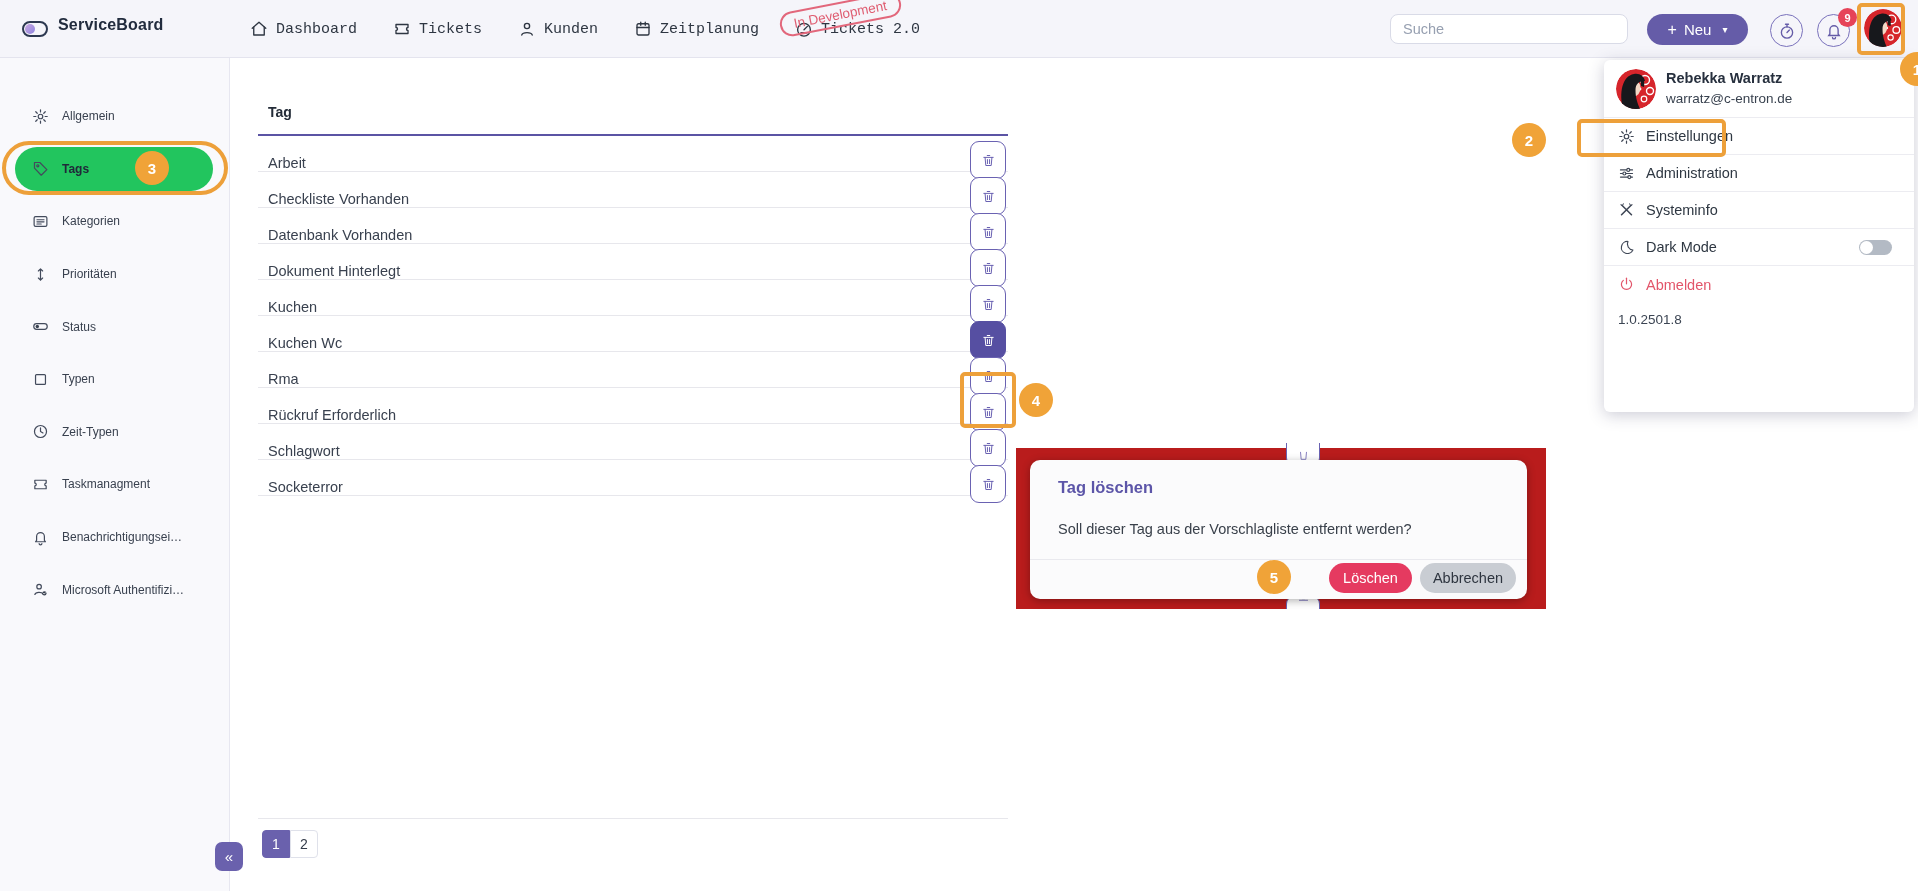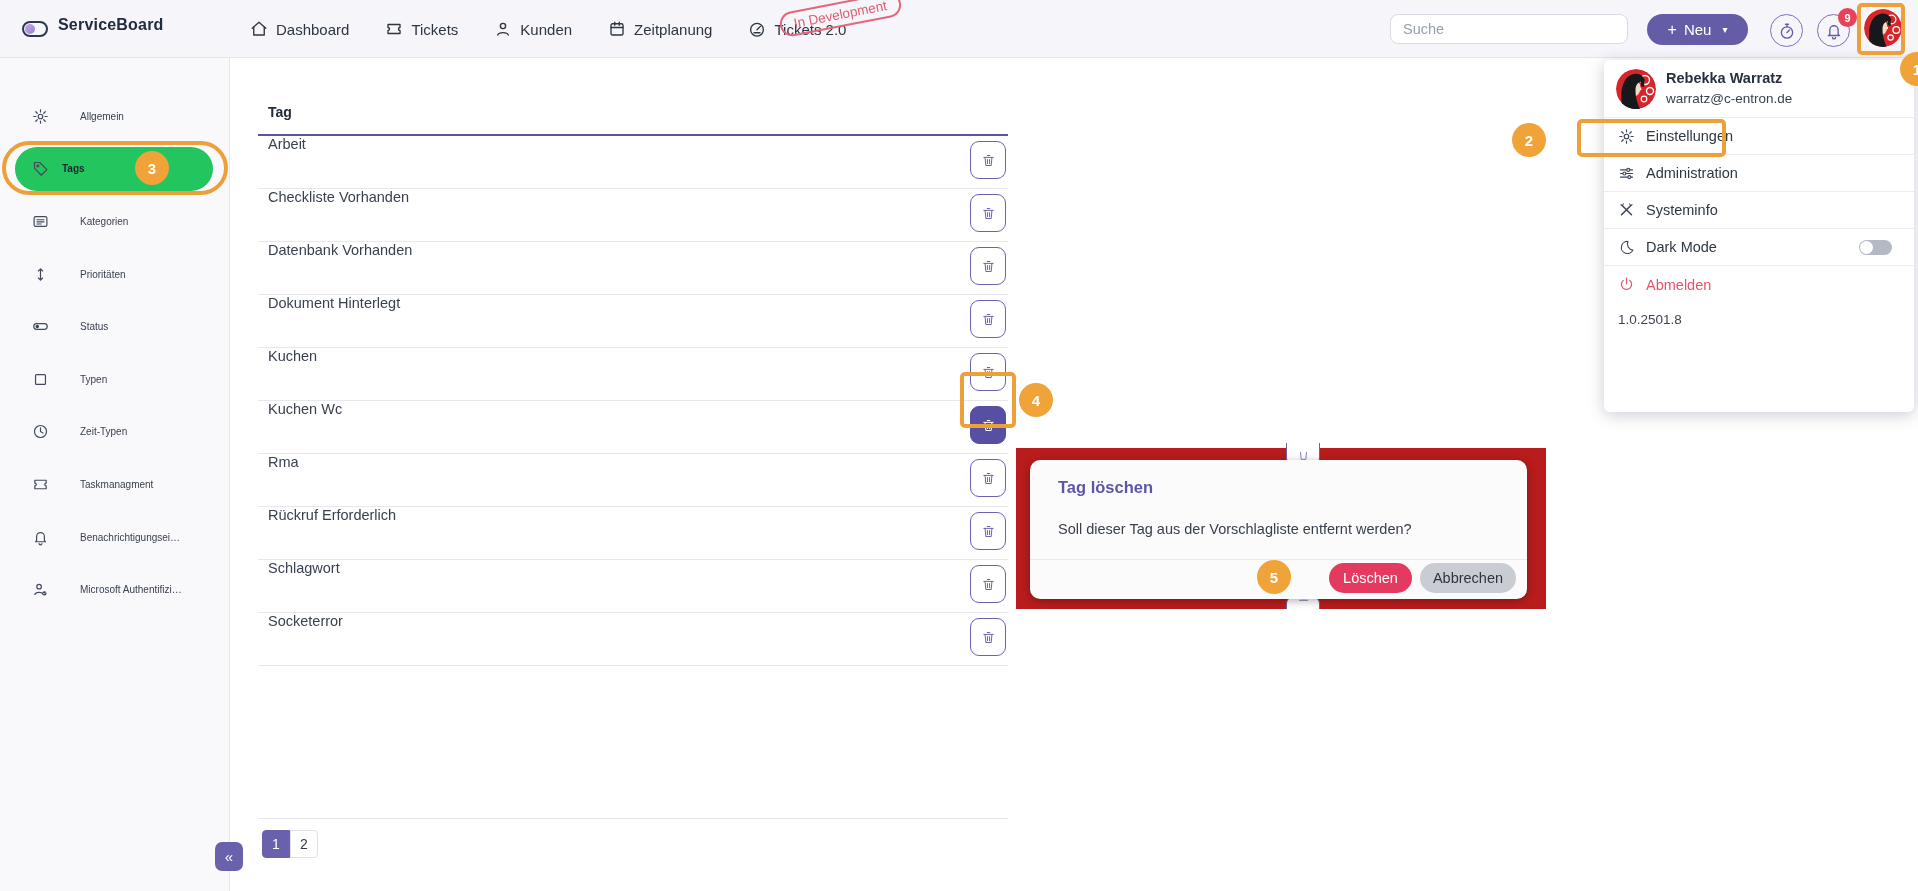--- a/index.html
+++ b/index.html
@@ -12,21 +12,21 @@
             background:#f5f5fa; border-bottom:1px solid #e4e4ee; z-index:10; }
   .logo { position:absolute; left:22px; top:21px; width:26px; height:16px;
           border:2px solid #2c3850; border-radius:9px; }
   .logo-knob { position:absolute; left:1px; top:1px; width:10px; height:10px;
                border-radius:50%; background:linear-gradient(135deg,#c9a6e0,#8f86e0); }
   .brand { position:absolute; left:58px; top:16px; font-size:16px; font-weight:700;
            color:#222c3e; letter-spacing:.2px; }
   .nav { position:absolute; left:250px; top:0; height:58px; display:flex;
          align-items:center; gap:36px; }
   .nav-item { display:flex; align-items:center; gap:8px; font-size:15px;
-              color:#2e3642; cursor:pointer; white-space:nowrap; }
+              color:#2e3642; cursor:pointer; white-space:nowrap;font-family:Liberation Mono, monospace; }
   .nav-item svg { width:18px; height:18px; stroke:#2e3642; fill:none;
                   stroke-width:1.8; stroke-linecap:round; stroke-linejoin:round; }
   .stamp { position:absolute; left:779px; top:2px; border:2px solid #e2677b;
            color:#df5e72; border-radius:15px; padding:3px 12px; font-size:13.5px;
            transform:rotate(-11deg); background:transparent; z-index:11; }
   .search { position:absolute; left:1390px; top:14px; width:238px; height:30px;
             border:1px solid #d9dbe7; border-radius:8px; background:#fff;
             font-size:14.5px; padding:0 12px; color:#2e3642; outline:none;
             font-family:"Liberation Sans",sans-serif; }
   .search::placeholder { color:#97a0b1; }
@@ -47,41 +47,41 @@
            background:#e64358; color:#fff; border-radius:50%; font-size:11px;
            font-weight:700; display:flex; align-items:center; justify-content:center;
            z-index:12; }
   .avatar { position:absolute; left:1864px; top:9px; width:38px; height:38px;
             border-radius:50%; overflow:hidden; cursor:pointer; z-index:12; }
 
   
   .sidebar { position:absolute; left:0; top:58px; width:230px; height:833px;
              background:#f9f9fc; border-right:1px solid #e7e7f0; z-index:5; }
   .side-list { list-style:none; padding-top:32px; }
-  .side-item { height:52.6px; display:flex; align-items:center; gap:31px;
-               padding-left:32px; font-size:10px; color:#39414f; cursor:pointer; }
+  .side-item { height:52.6px; display:flex; align-items:center; gap:13px;
+               padding-left:32px; font-size:12px; color:#39414f; cursor:pointer; }
   .side-item svg { width:17px; height:17px; stroke:#434b5c; fill:none;
                    stroke-width:1.7; stroke-linecap:round; stroke-linejoin:round;
                    flex:0 0 auto; }
   .side-item.active { padding-left:0; }
   .active-pill { width:198px; height:44px; margin-left:15px; background:#22c55e;
                  border-radius:22px; display:flex; align-items:center; gap:13px;
                  padding-left:17px; font-weight:700; color:#20293a; }
   .collapse-btn { position:absolute; left:215px; top:842px; width:28px; height:29px;
                   background:#6a61ad; color:#fff; border:none; border-radius:7px;
                   font-size:15px; cursor:pointer; z-index:8; }
 
   
   .tbl-header { position:absolute; left:268px; top:104px; font-size:14px;
                 font-weight:700; color:#242c38; }
   .tbl-underline { position:absolute; left:258px; top:134px; width:750px; height:2px;
                    background:#5b54a4; }
   .tbl-rows { position:absolute; left:258px; top:136px; width:750px; }
-  .trow { position:relative; height:53px; border-bottom:1px solid #e7e7ec;
-          display:flex; align-items:flex-start; }
+  .trow { position:relative; height:36px; border-bottom:1px solid #e7e7ec;
+          display:flex; align-items:flex-end; }
   .trow-label { margin-left:10px; font-size:14.5px; color:#39414f; }
   .trash-btn { position:absolute; left:712px; top:5px; width:36px; height:38px;
                border:1.6px solid #6a62b2; border-radius:9px; background:#fff;
                color:#6a62b2; display:flex; align-items:center; justify-content:center;
                cursor:pointer; }
   .trash-btn svg { width:15px; height:17px; stroke:currentColor; fill:none;
                    stroke-width:1.6; stroke-linecap:round; }
   .trash-btn.selected { background:#564fa2; border-color:#564fa2; color:#fff; }
   .tbl-bottomline { position:absolute; left:258px; top:818px; width:750px; height:1px;
                     background:#e7e7ec; }

